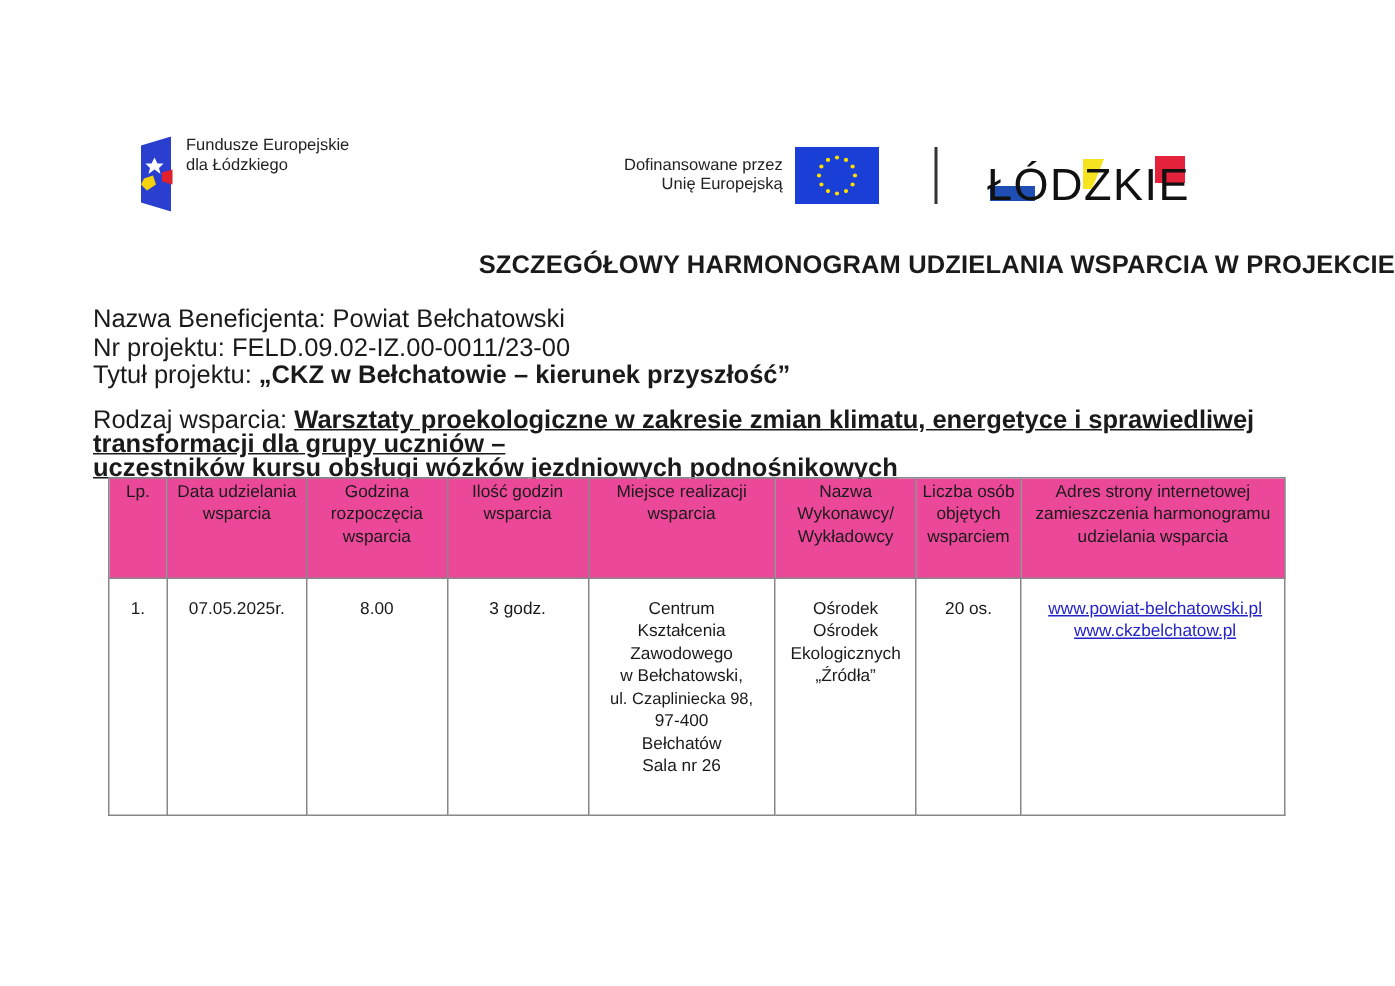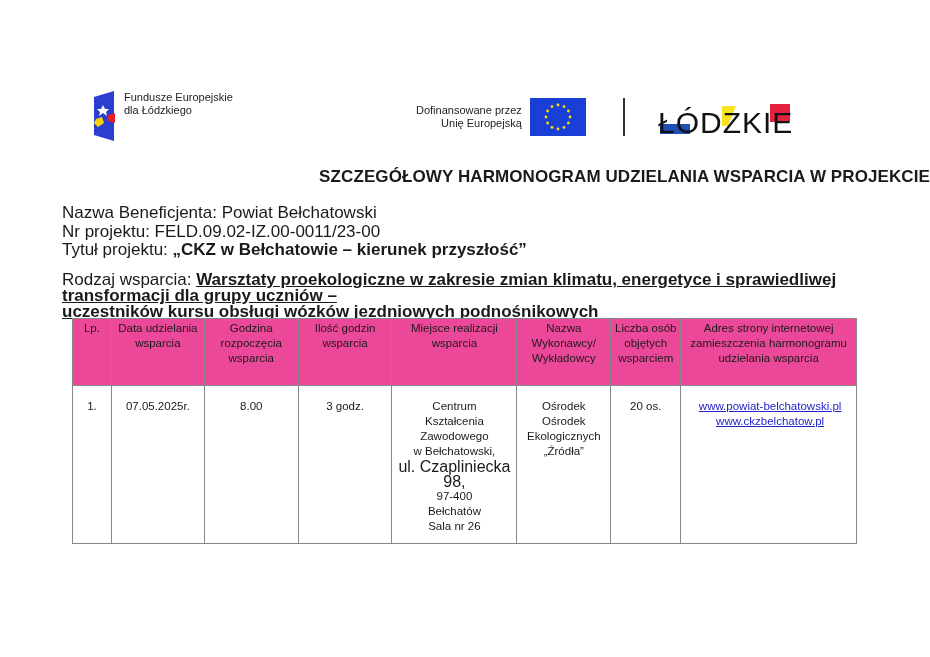--- a/index.html
+++ b/index.html
@@ -125,21 +125,21 @@
     <tr>
       <td>1.</td>
       <td>07.05.2025r.</td>
       <td>8.00</td>
       <td>3 godz.</td>
       <td>
         <div>Centrum</div>
         <div>Kształcenia</div>
         <div>Zawodowego</div>
         <div>w Bełchatowski,</div>
-        <div class="small" style="font-size:16px">ul. Czapliniecka 98,</div>
+        <div class="small" style="font-size:11px">ul. Czapliniecka 98,</div>
         <div>97-400</div>
         <div>Bełchatów</div>
         <div>Sala nr 26</div>
       </td>
       <td>
         <div>Ośrodek</div>
         <div>Ośrodek</div>
         <div>Ekologicznych</div>
         <div>„Źródła”</div>
       </td>

